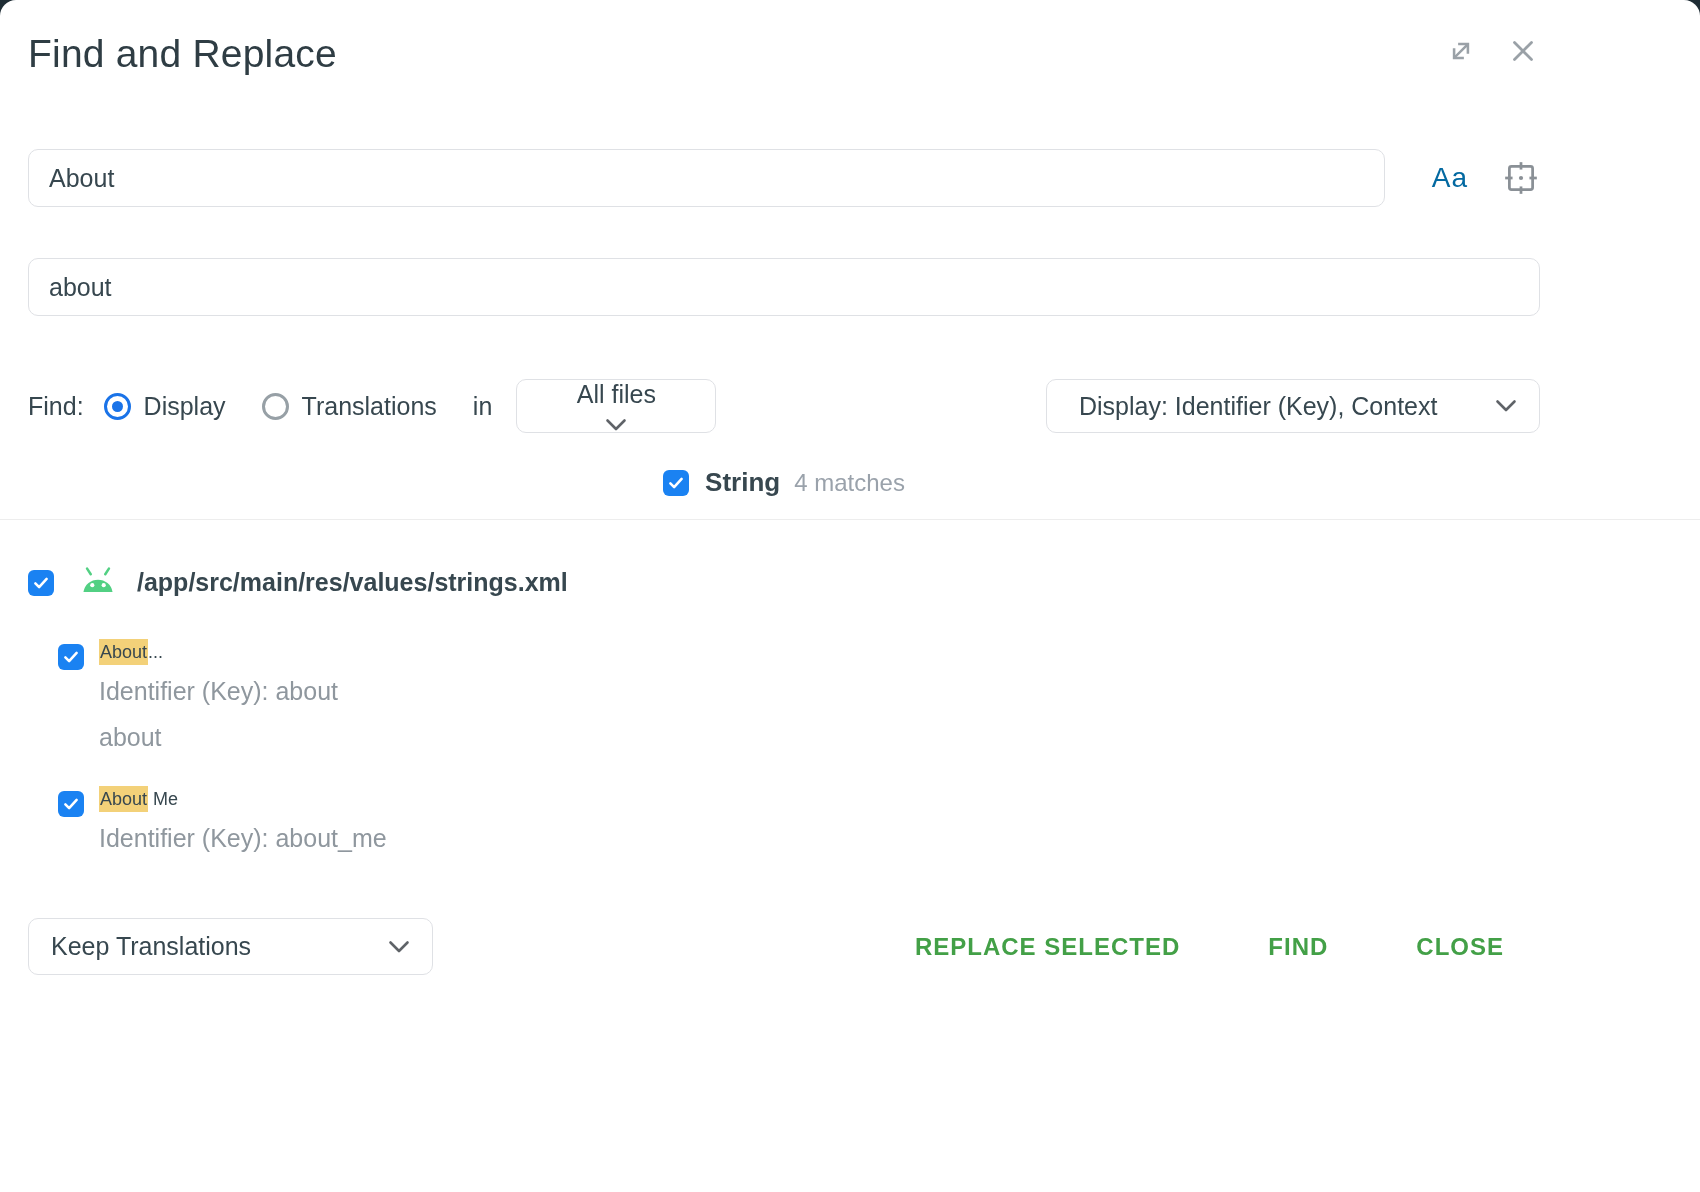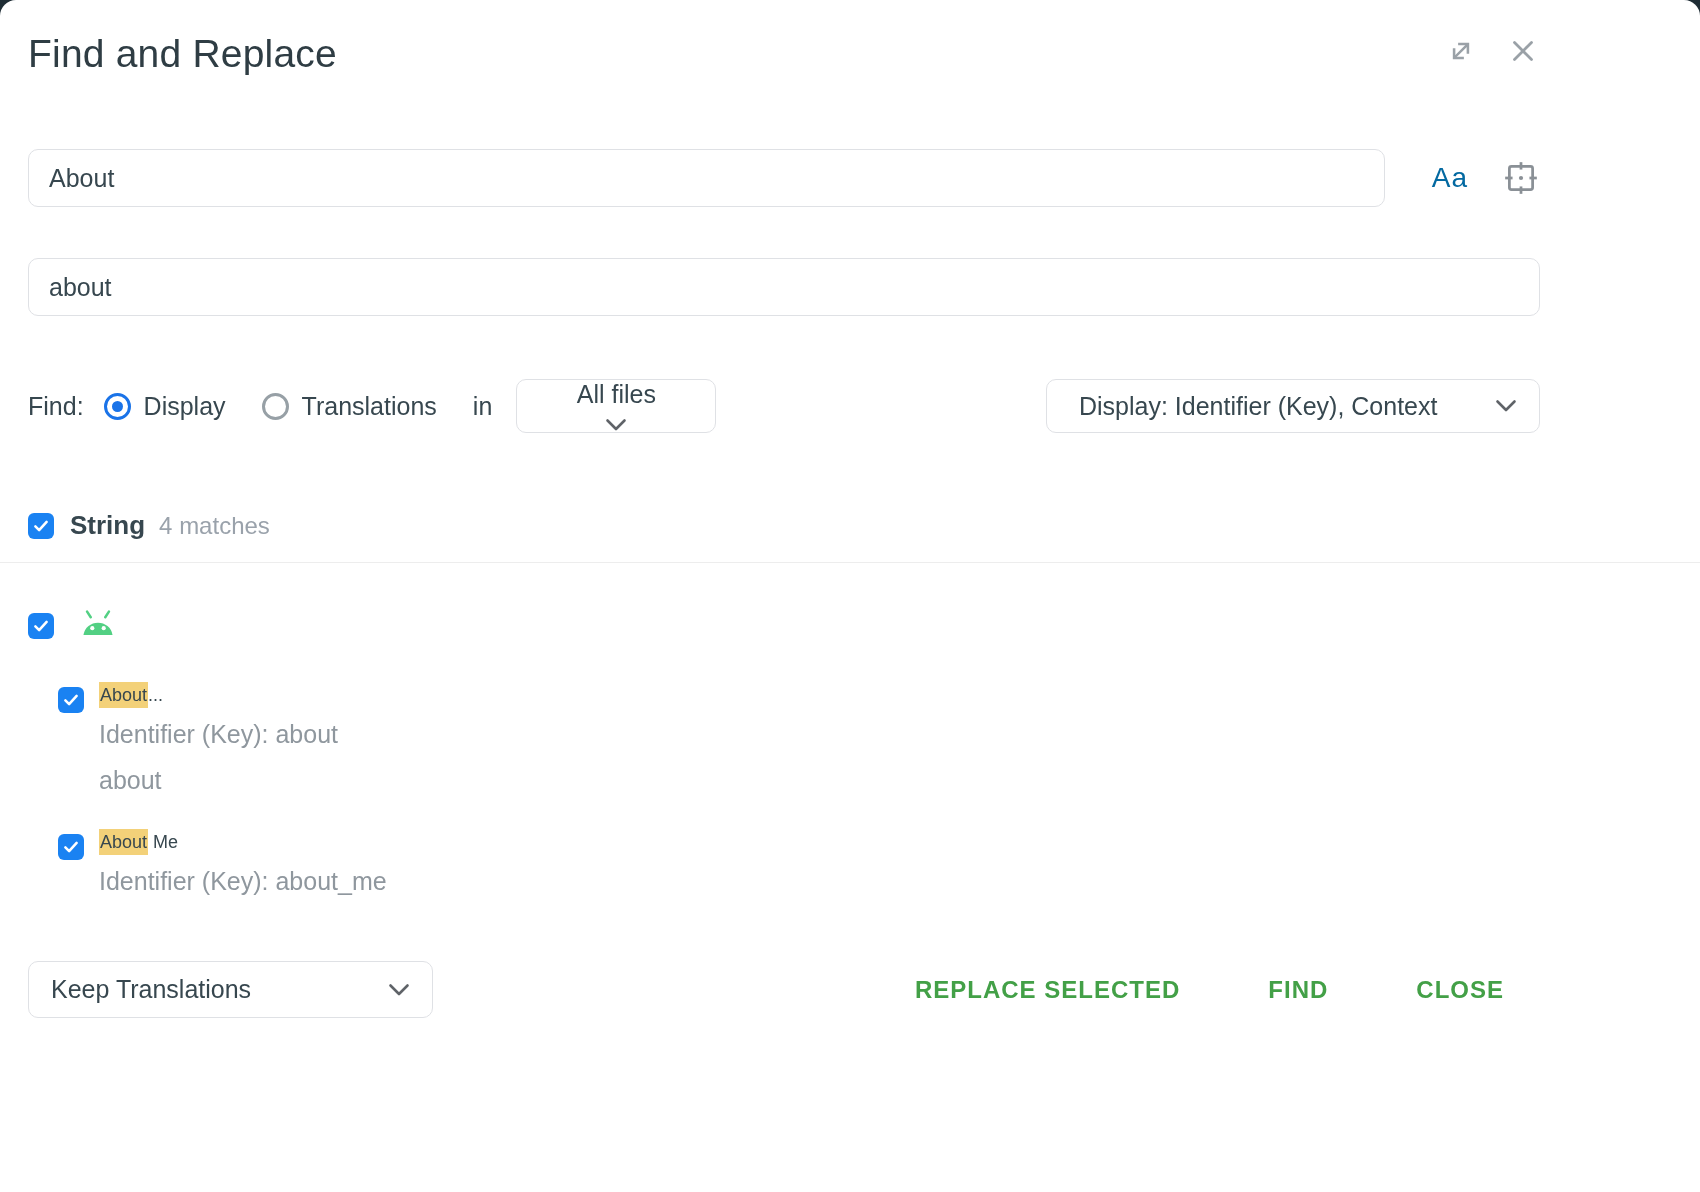--- a/index.html
+++ b/index.html
@@ -57,21 +57,21 @@
     font-size:25px;color:#3187e1;
   }
   .banner span{white-space:pre;}
   .banner .link{font-weight:700;text-decoration:underline;color:#1a66c0;cursor:pointer;}
   
   .cbx{
     width:26px;height:26px;background:#1a82f2;border-radius:6px;
     display:flex;align-items:center;justify-content:center;flex:none;cursor:pointer;
   }
   
-  .row-group{margin-top:77px;display:flex;align-items:center;}
+  .row-group{margin-top:34px;display:flex;align-items:center;justify-content:center;}
   .group-label{font-size:26px;font-weight:700;color:#37474f;margin-left:16px;}
   .group-count{font-size:24px;color:#9aa2ab;margin-left:14px;}
   .divider{margin:21px -160px 0 -28px;border-top:1px solid #ededed;height:0;}
   
   .row-file{margin-top:47px;display:flex;align-items:center;}
   .android{margin-left:24px;flex:none;}
   .file-path{font-size:25px;font-weight:700;color:#37474f;margin-left:19px;}
   
   .matches{margin-left:30px;}
   .match{display:flex;margin-top:44px;}
@@ -181,20 +181,21 @@
     </span>
     <span class="android">
       <svg width="40" height="27" viewBox="0 0 38 26">
         <path d="M5 24 A14.2 14.2 0 0 1 33 24 Z" fill="#52d083"></path>
         <line x1="12" y1="7" x2="8.5" y2="1.5" stroke="#52d083" stroke-width="2.4" stroke-linecap="round"></line>
         <line x1="26" y1="7" x2="29.5" y2="1.5" stroke="#52d083" stroke-width="2.4" stroke-linecap="round"></line>
         <circle cx="13.5" cy="17.5" r="2" fill="#ffffff"></circle>
         <circle cx="24.5" cy="17.5" r="2" fill="#ffffff"></circle>
       </svg>
     </span>
+    <span class="file-path">/app/src/main/res/values/strings.xml</span>
   </div>
 
   <div class="matches">
 
     <div class="match">
       <span class="cbx">
         <svg width="18" height="18" viewBox="0 0 24 24" fill="none" stroke="#ffffff" stroke-width="3.4" stroke-linecap="round" stroke-linejoin="round">
             <path d="M4.5 12.5 L9.5 17.5 L19.5 6.5"></path>
           </svg>
       </span>

